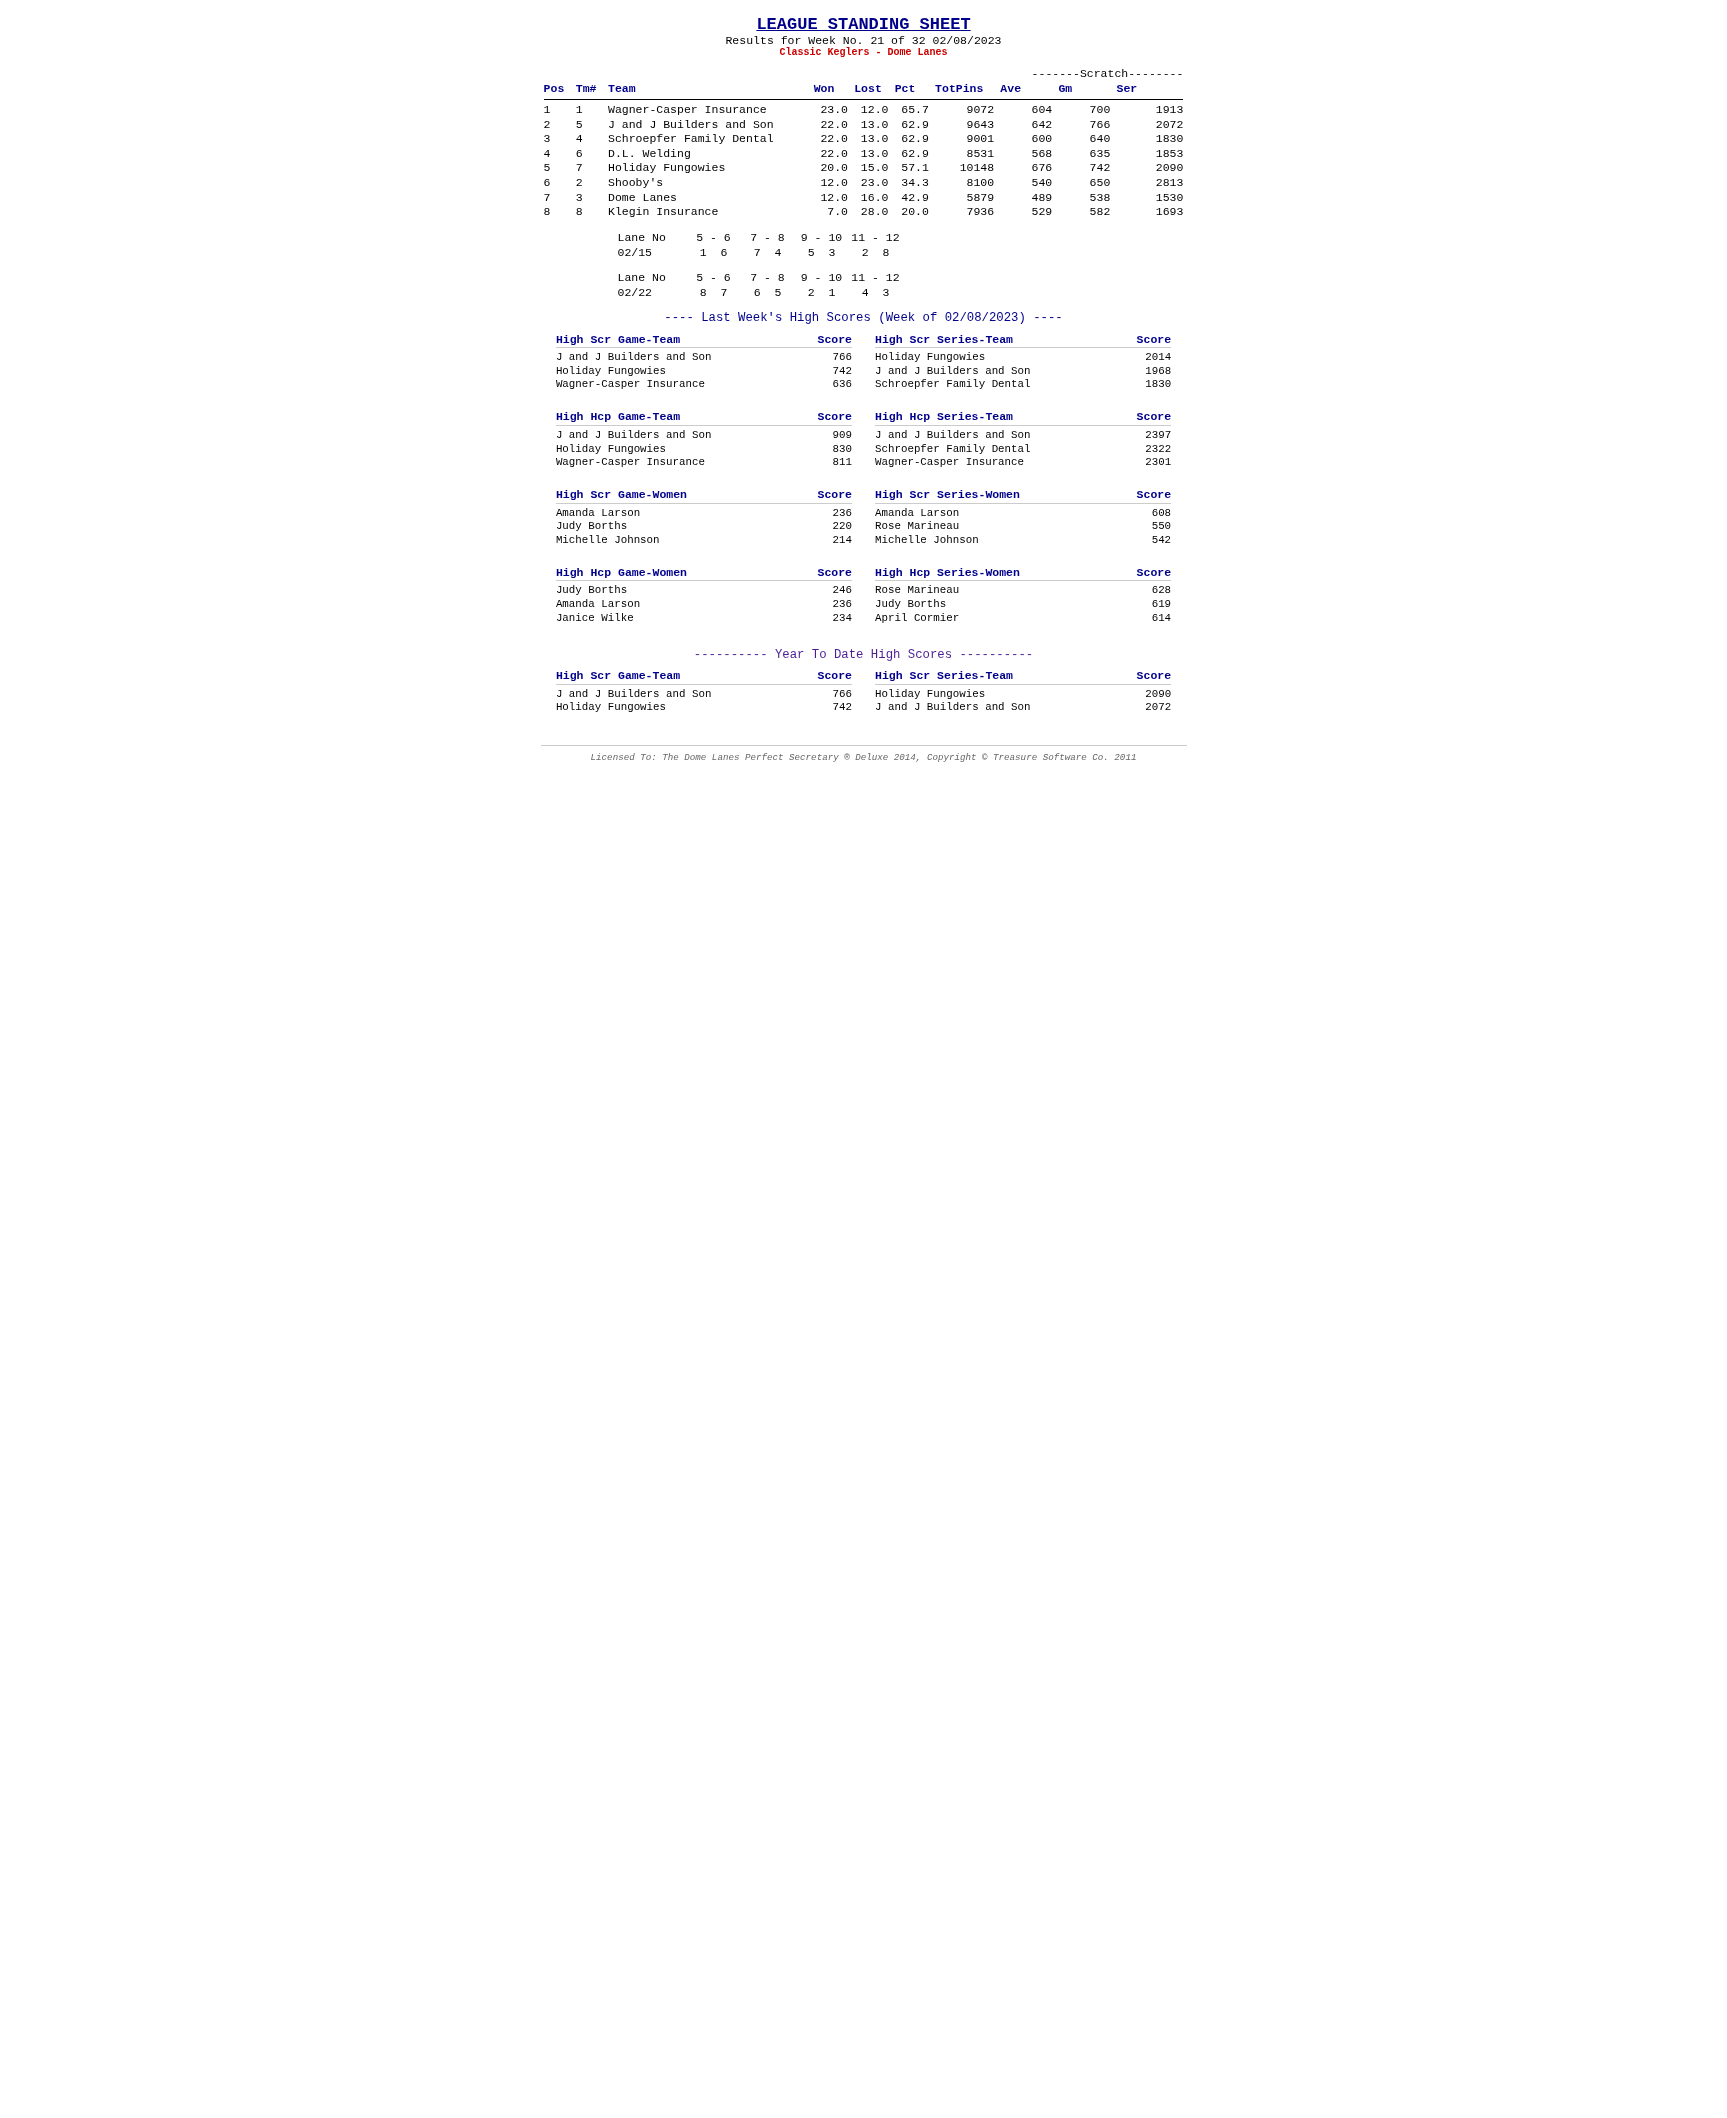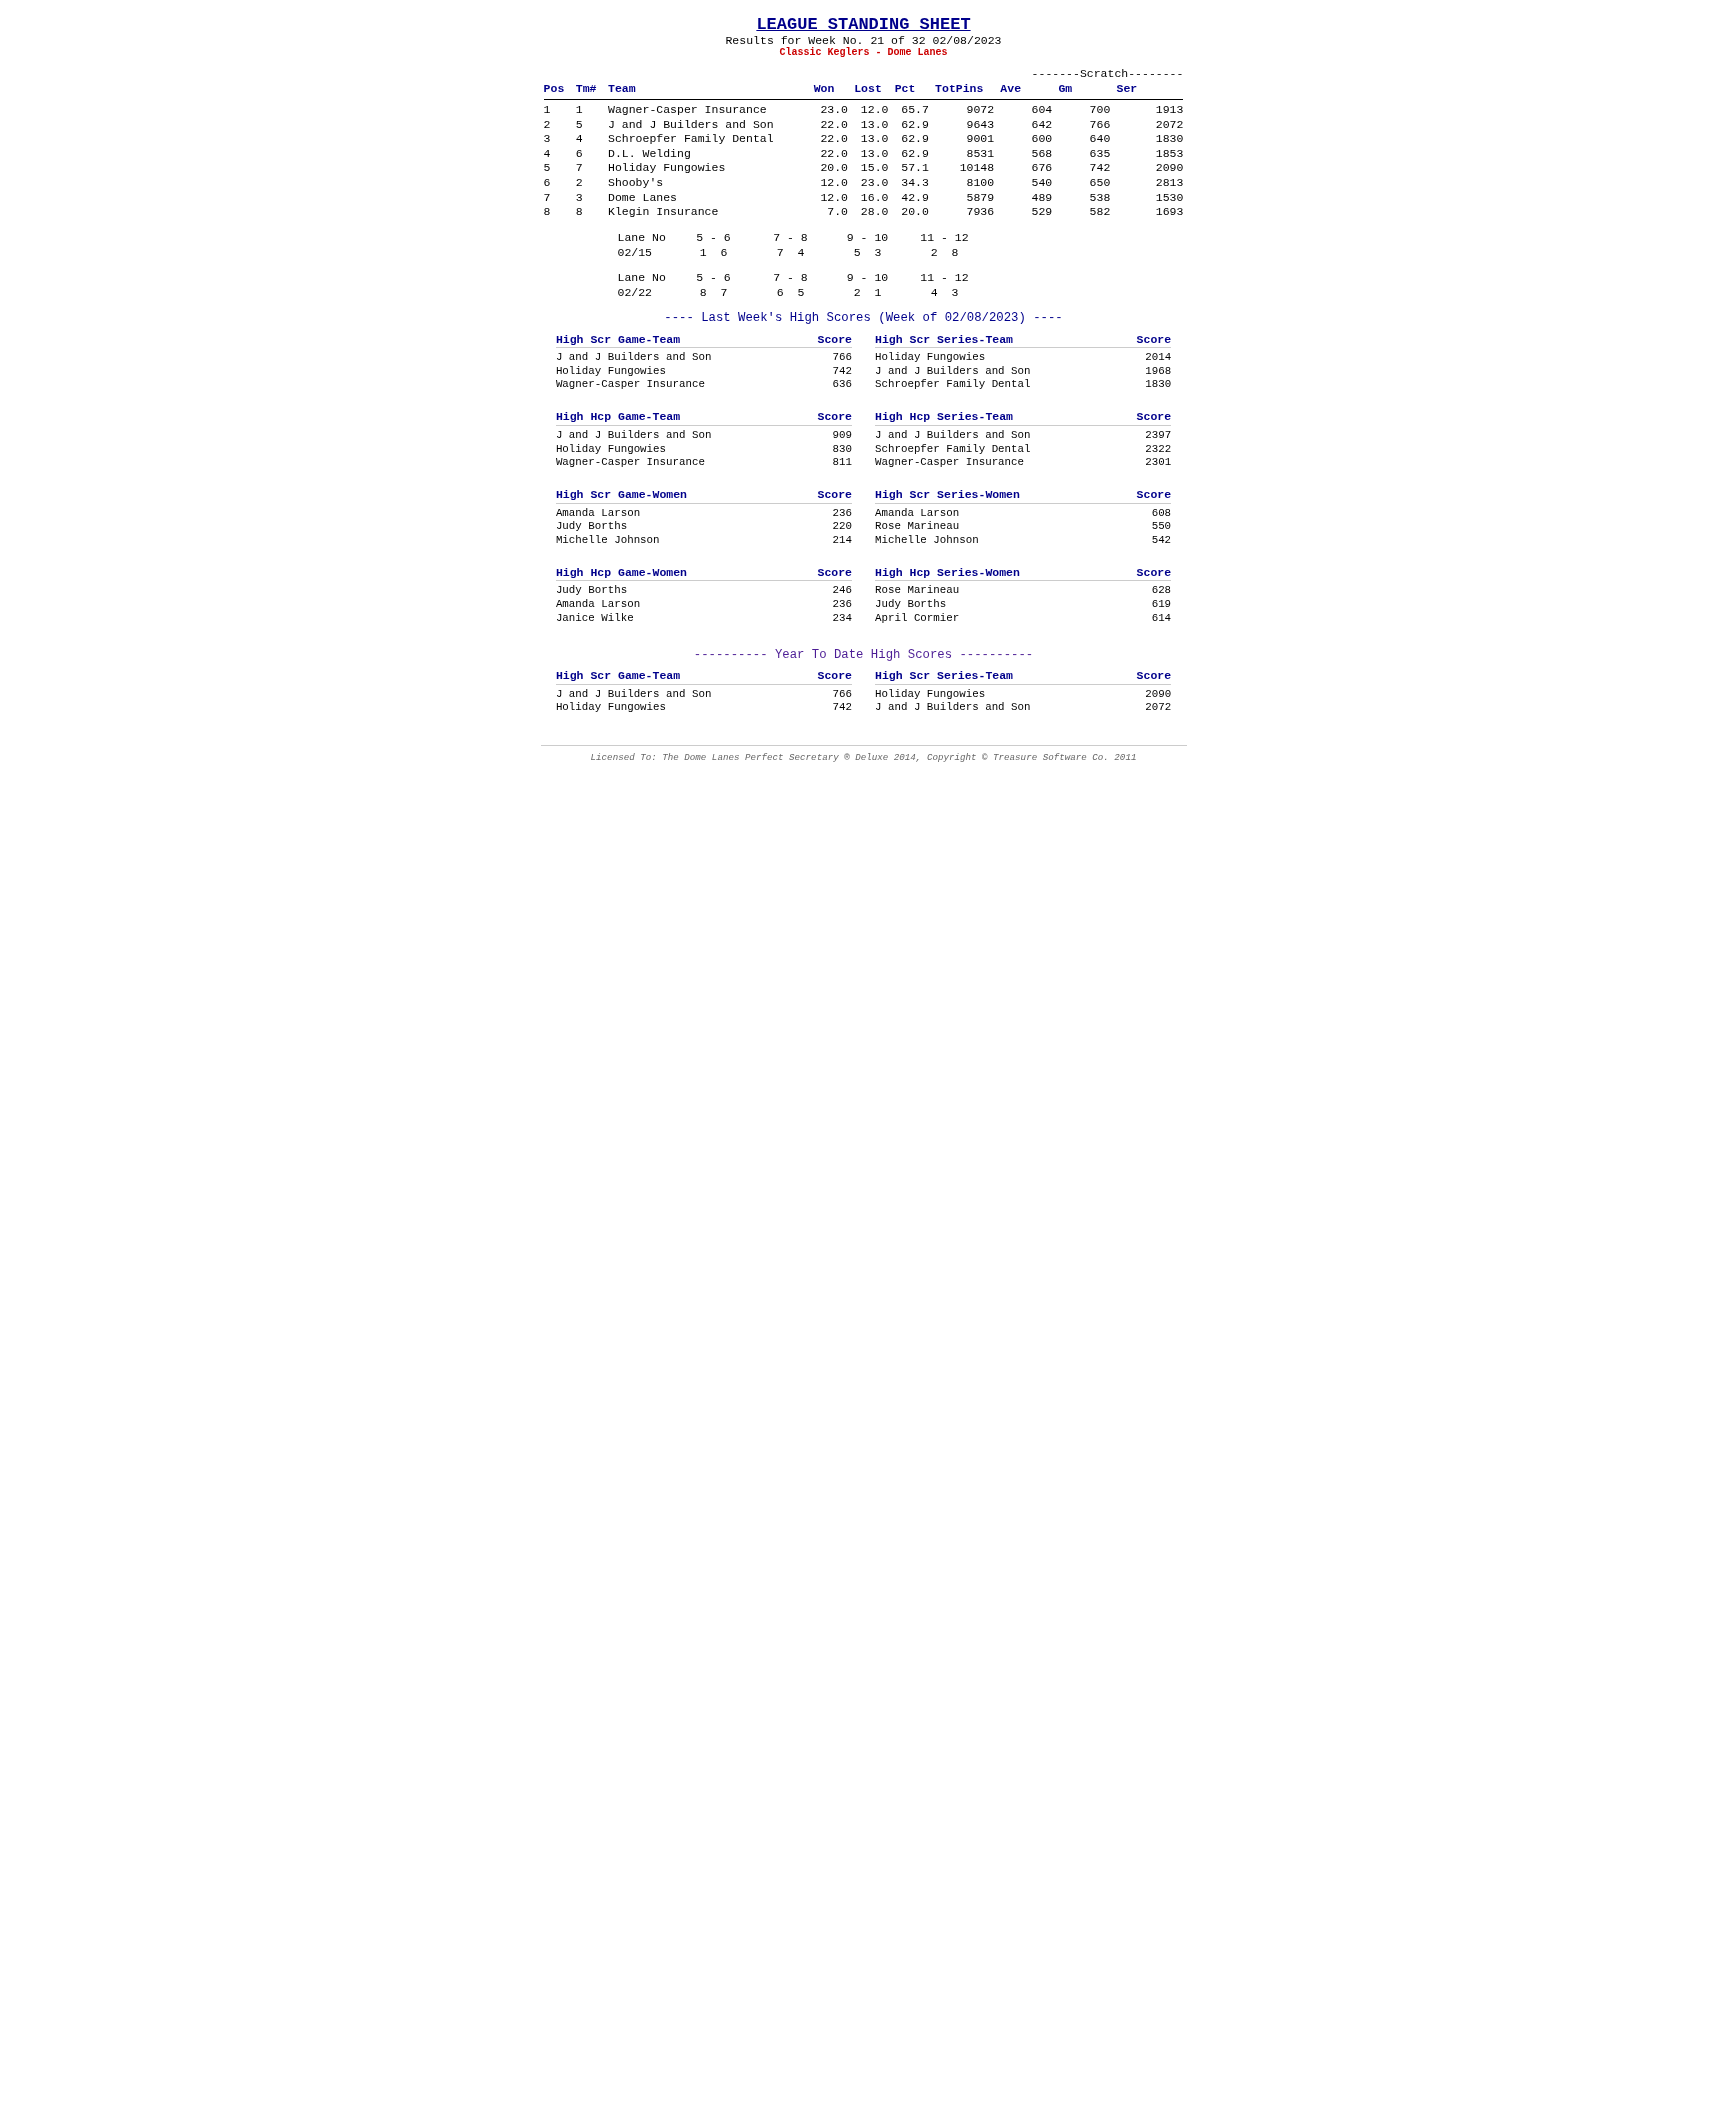--- a/index.html
+++ b/index.html
@@ -66,21 +66,20 @@
       display: flex;
       align-items: center;
       margin: 2.3px 0;
       font-size: 11.5px;
     }
     .lane-label {
       width: 69px;
     }
     .lane-cols {
       display: flex;
-      gap: 23px;
     }
     .lane-col {
       width: 54px;
       text-align: center;
     }
     .high-scores-title {
       text-align: center;
       color: #00008B;
       font-size: 12.3px;
       margin: 11.5px 0 7.7px 0;

